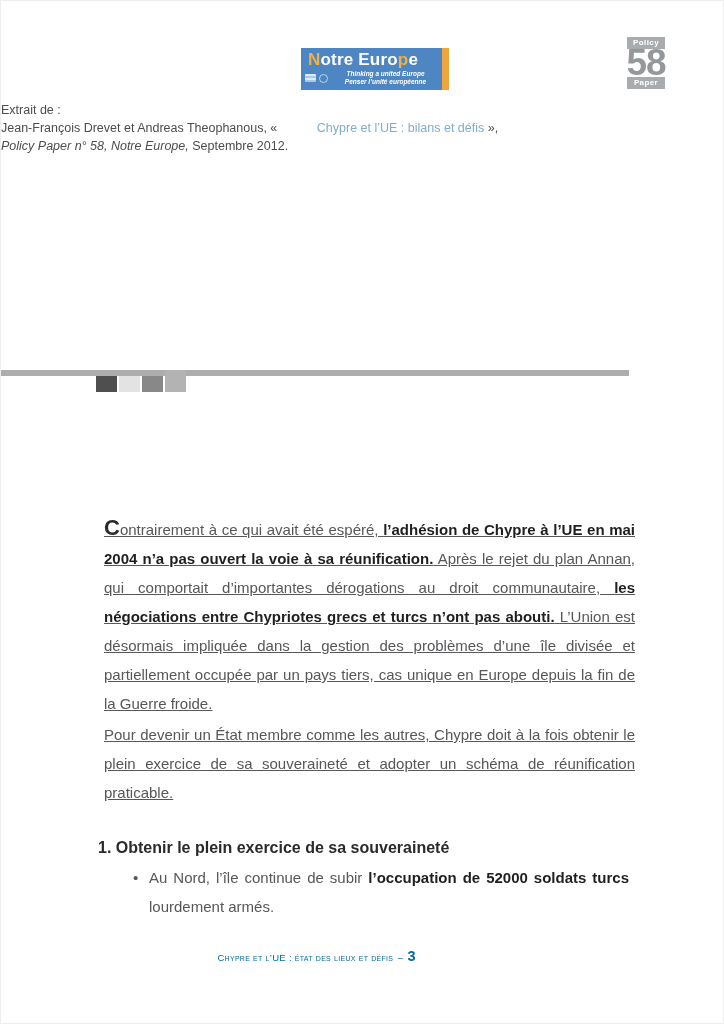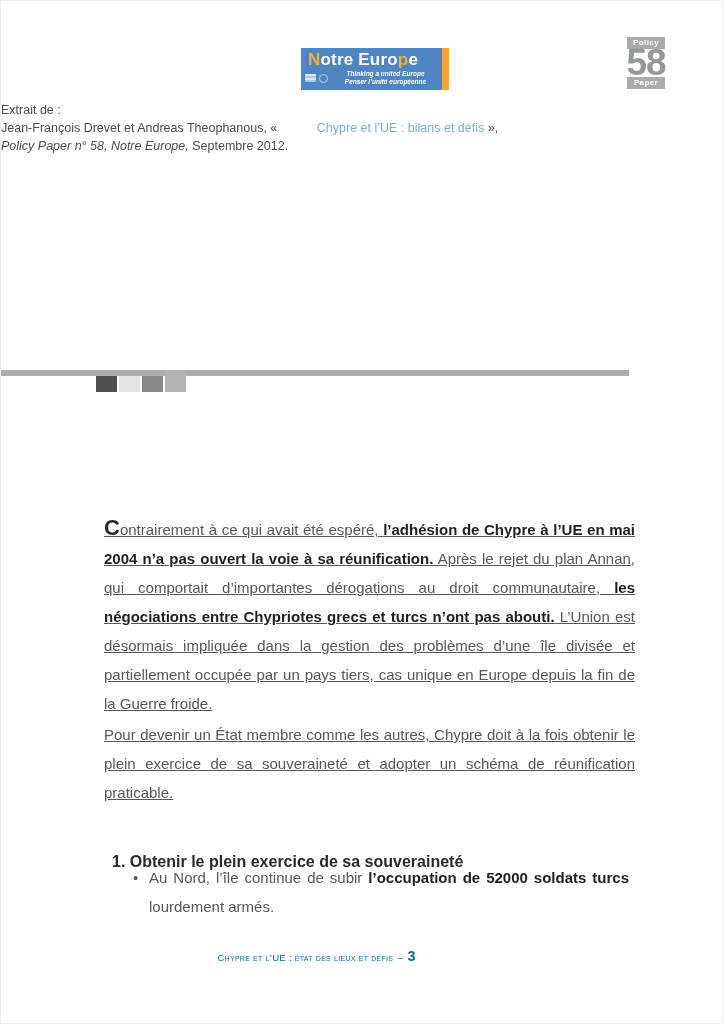--- a/index.html
+++ b/index.html
@@ -88,21 +88,21 @@
     position: absolute; left: 91px; width: 531px; margin: 12px;
     font-size: 15px; line-height: 29px; color: #57575a;
     text-align: justify; hyphens: auto; text-decoration: underline; -webkit-hyphens: auto;
   }
   .para strong, .bullet strong { color: #1f1f1f; font-weight: bold; }
   .p1 { top: 500px; }
   .dropcap { font-size: 22px; font-weight: bold; color: #2b2b2b; }
   .p2 { top: 707px; }
 
   .sec-heading {
-    position: absolute; left: 97px; top: 838px; margin: 14px;
+    position: absolute; left: 97px; top: 838px; margin: 0;
     font-size: 16px; font-weight: bold; color: #2a2a2a; white-space: nowrap;
   }
 
   .bullet {
     position: absolute; left: 132px; top: 862px; width: 496px;
     font-size: 15px; line-height: 29px; color: #57575a;
     display: flex;
   }
   .bullet-dot { width: 16px; flex: none; }
   .bullet-text { flex: 1; text-align: justify; hyphens: auto; -webkit-hyphens: auto; }

